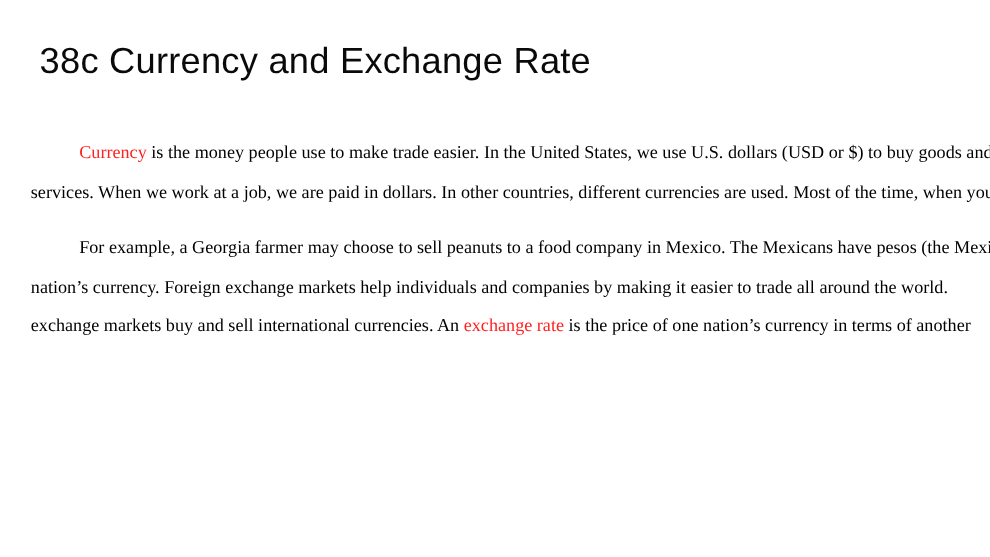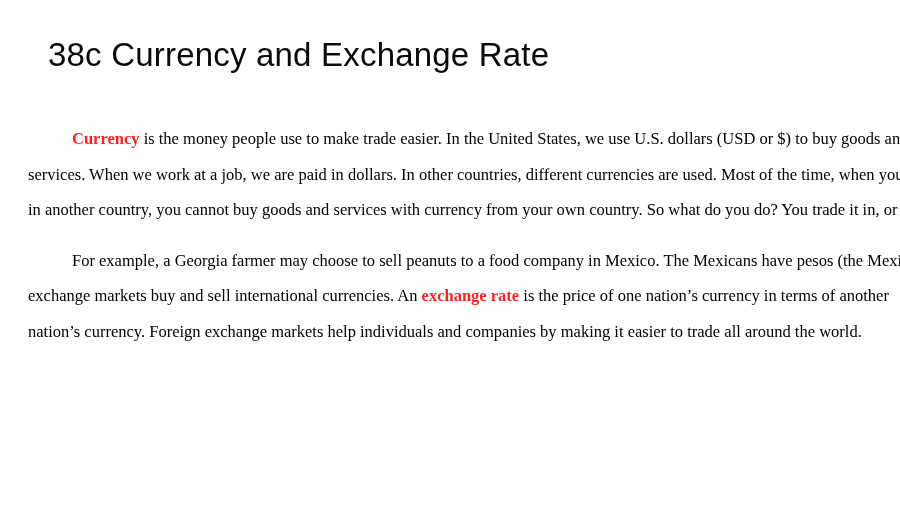--- a/index.html
+++ b/index.html
@@ -10,21 +10,21 @@
   .slide {
     position: relative;
     width: 900px;
     height: 506px;
     background: #ffffff;
     overflow: hidden;
     font-family: "Liberation Serif", serif;
   }
   .title {
     position: absolute;
-    left: 48px;
+    left: 36px;
     top: 36px;
     margin: 0;
     font-family: "Liberation Sans", sans-serif;
     font-weight: 400;
     font-size: 33px;
     line-height: 38px;
     color: #0a0a0a;
     white-space: nowrap;
     letter-spacing: 0.2px;
   }
@@ -45,33 +45,32 @@
   .text-line {
     height: 35.5px;
     line-height: 35.5px;
     white-space: nowrap;
   }
   .text-line.first-line {
     padding-left: 44px;
   }
   .highlight {
     color: var(--highlight, #ff1f1f);
-    font-weight: 700;
+    font-weight: 400;
   }
 </style>
 </head>
 <body>
 
 <div class="slide" style="background: rgb(255, 255, 255);">
   <h1 class="title">38c Currency and Exchange Rate</h1>
   <div class="body-text" id="body-text" style="color: rgb(0, 0, 0);">
       <div class="paragraph">
         <div class="text-line first-line"><span class="highlight">Currency</span><span> is the money people use to make trade easier. In the United States, we use U.S. dollars (USD or $) to buy goods and</span></div>
         <div class="text-line"><span>services. When we work at a job, we are paid in dollars. In other countries, different currencies are used. Most of the time, when you are</span></div>
-        <div class="text-line"><span>in another country, you cannot buy goods and services with currency from your own country. So what do you do? You trade it in, or</span></div>
       </div>
       <div class="paragraph">
         <div class="text-line first-line"><span>For example, a Georgia farmer may choose to sell peanuts to a food company in Mexico. The Mexicans have pesos (the Mexican</span></div>
+        <div class="text-line"><span>nation’s currency. Foreign exchange markets help individuals and companies by making it easier to trade all around the world.</span></div>
         <div class="text-line"><span>exchange markets buy and sell international currencies. An </span><span class="highlight">exchange rate</span><span> is the price of one nation’s currency in terms of another</span></div>
-        <div class="text-line"><span>nation’s currency. Foreign exchange markets help individuals and companies by making it easier to trade all around the world.</span></div>
       </div>
     </div>
 </div>
 
 </body></html>

